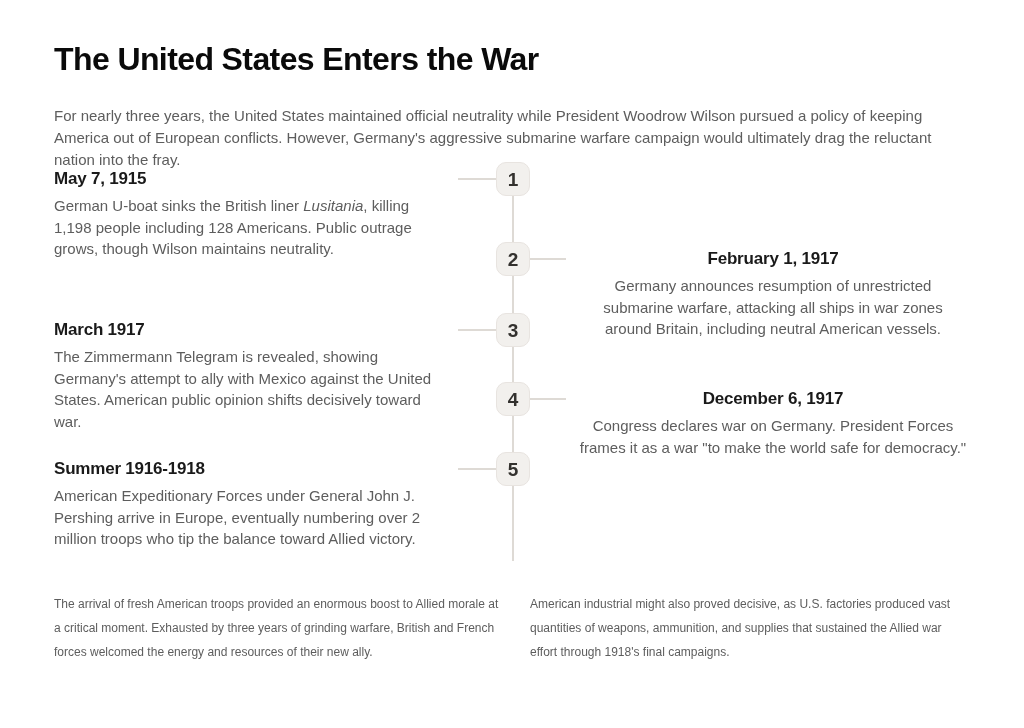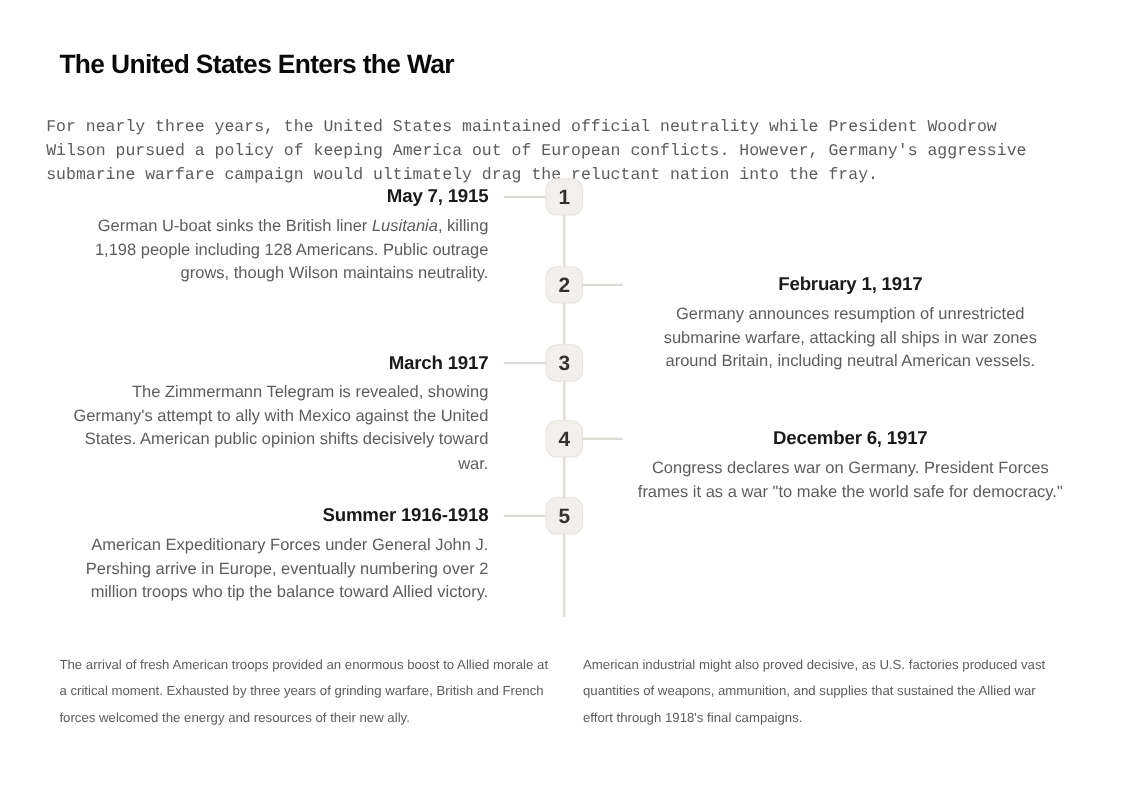--- a/index.html
+++ b/index.html
@@ -15,26 +15,26 @@
   html,body{background:#ffffff;}
   body{font-family:"Liberation Sans","DejaVu Sans",sans-serif;}
   .page{
     position:relative;
     width:1024px;height:728px;
     background:#ffffff;
     overflow:hidden;
   }
   .title{
     position:absolute;left:54px;top:40px;
-    font-size:24px;font-weight:700;line-height:38px;
+    font-size:32px;font-weight:700;line-height:38px;
     letter-spacing:-0.6px;color:var(--ink);
   }
   .intro{
-    position:absolute;left:42px;top:105px;width:898px;
-    font-size:15px;line-height:22px;color:var(--body-gray);font-family:Liberation Mono, monospace;
+    position:absolute;left:54px;top:105px;width:898px;
+    font-size:15px;line-height:22px;color:var(--body-gray);
   }
   .timeline{position:absolute;left:0;top:0;width:1024px;height:728px;}
   .spine{
     position:absolute;left:512px;top:179px;width:2px;height:382px;
     background:var(--line);
   }
   .event{position:absolute;left:0;width:1024px;height:0;}
   .ev1{top:179px}.ev2{top:259px}.ev3{top:330px}.ev4{top:399px}.ev5{top:469px}
   .node{
     position:absolute;left:496px;top:-17px;width:34px;height:34px;
@@ -45,21 +45,21 @@
   }
   .node-num{
     font-size:19px;font-weight:700;color:var(--node-num);line-height:1;
   }
   .connector{
     position:absolute;top:-1px;height:2px;background:var(--line);
   }
   .event.left  .connector{left:458px;width:38px;}
   .event.right .connector{left:530px;width:36px;}
   .content{position:absolute;top:-12px;}
-  .event.left  .content{left:54px;width:390px;text-align:right;}
+  .event.left  .content{left:54px;width:390px;}
   .event.right .content{left:578px;width:390px;text-align:center;}
   .date{
     font-size:17px;font-weight:700;line-height:24px;color:var(--date-ink);
     letter-spacing:-0.2px;
   }
   .ebody{
     margin-top:4px;font-size:15px;line-height:21.6px;color:var(--body-gray);
   }
   .ebody em{font-style:italic;}
   .footer{

